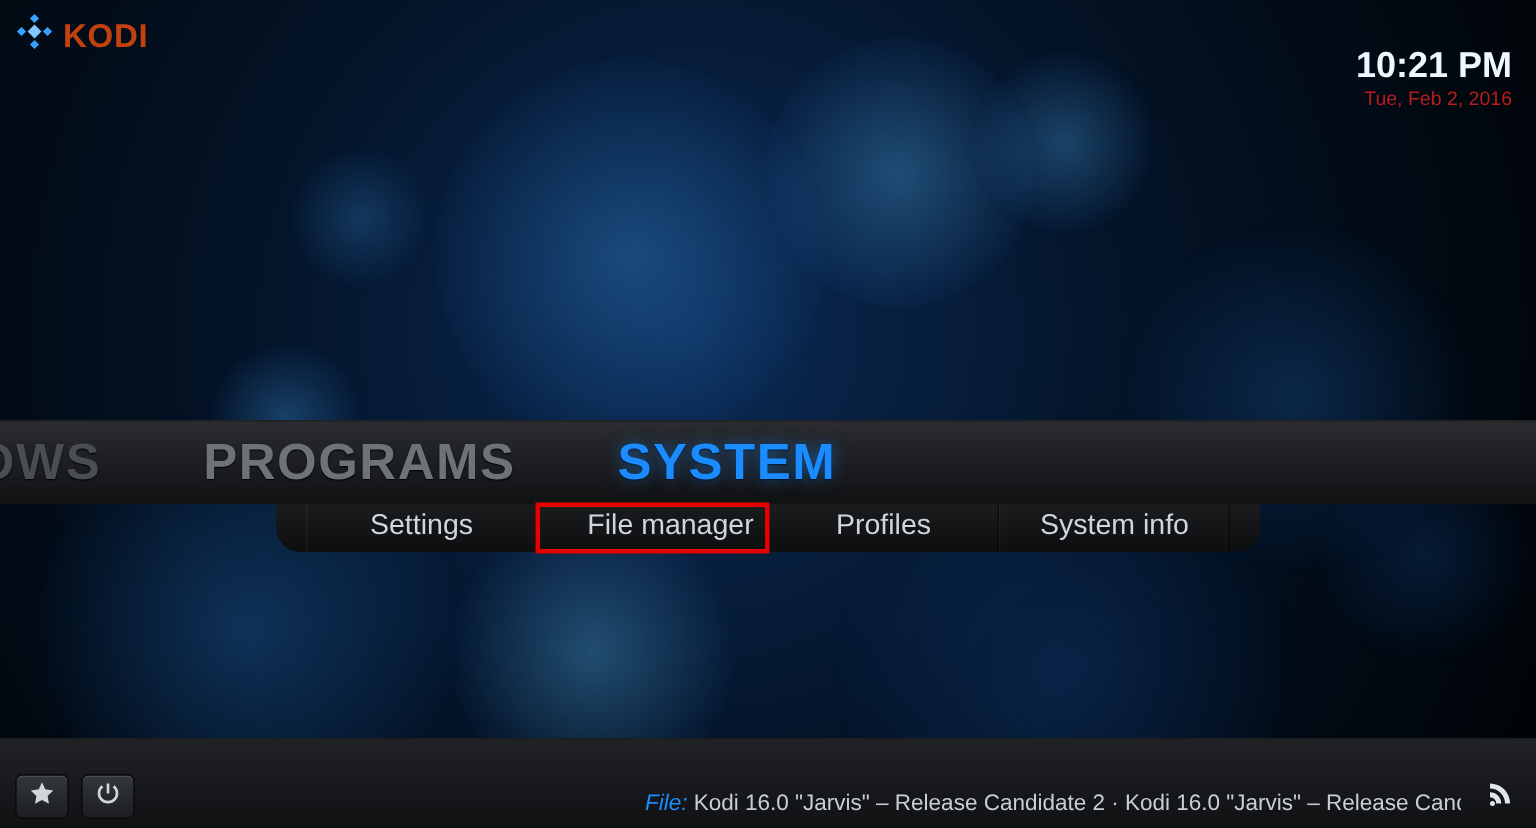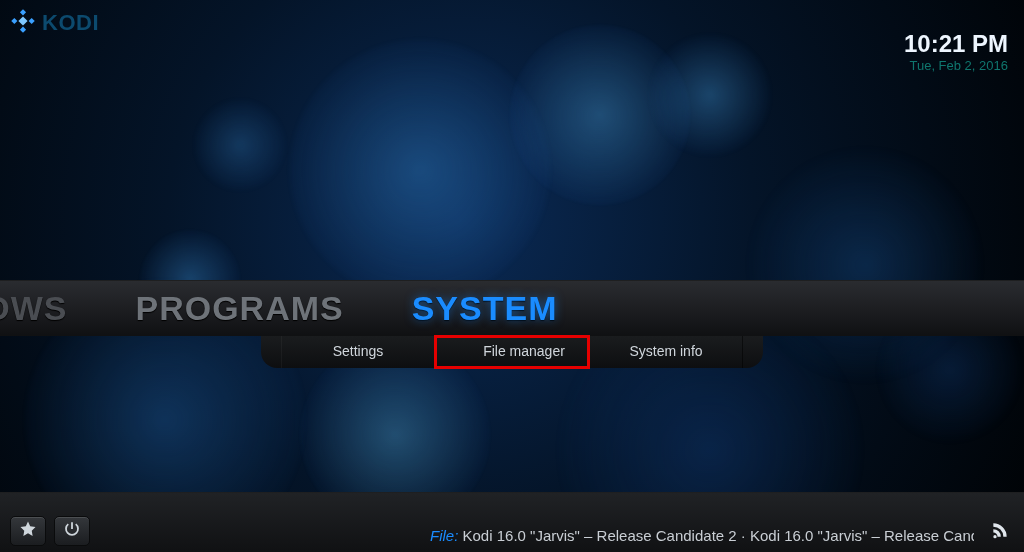--- a/index.html
+++ b/index.html
@@ -15,28 +15,28 @@
   .b3  { width:120px; height:120px; left:650px; top:35px;  background: radial-gradient(circle, rgba(80,180,255,0.30),rgba(20,70,150,0.04) 70%); filter: blur(2px);}
   .b4  { width:280px; height:280px; left:25px;  top:280px; background: radial-gradient(circle, rgba(50,150,255,0.25),rgba(20,70,150,0.03) 70%); filter: blur(2px);}
   .b5  { width:100px; height:100px; left:140px; top:230px; background: radial-gradient(circle, rgba(70,170,255,0.30),rgba(20,70,150,0.04) 70%); filter: blur(1px);}
   .b6  { width:190px; height:190px; left:300px; top:340px; background: radial-gradient(circle, rgba(100,200,255,0.30),rgba(20,70,150,0.04) 70%); filter: blur(1px);}
   .b7  { width:230px; height:230px; left:750px; top:150px; background: radial-gradient(circle, rgba(40,130,230,0.22),rgba(10,40,90,0.03) 70%); filter: blur(3px);}
   .b8  { width:90px;  height:90px;  left:195px; top:100px; background: radial-gradient(circle, rgba(70,170,255,0.22),rgba(20,70,150,0.04) 70%); filter: blur(2px);}
   .b9  { width:300px; height:300px; left:560px; top:300px; background: radial-gradient(circle, rgba(30,100,200,0.22),rgba(10,40,90,0.03) 70%); filter: blur(3px);}
   .b10 { width:140px; height:140px; left:880px; top:300px; background: radial-gradient(circle, rgba(30,100,200,0.20),rgba(10,40,90,0.03) 70%); filter: blur(3px);}
 
   
-  .logo { position: absolute; top: 8px; left: 10px; display: flex; align-items: center; gap: 6px; color:#0c4a6e; }
+  .logo { position: absolute; top: 8px; left: 10px; display: flex; align-items: center; gap: 6px; color:#c2410c; }
   .logo-text { font-weight: bold; font-size: 22px; letter-spacing: 0.5px; }
   .logo svg { width:26px; height:26px; }
 
   
   .clock { position:absolute; top:6px; right:16px; text-align:right; color:#eef6ff;margin-top:24px; }
   .clock-time { font-size:24px; font-weight:bold; }
-  .clock-date { font-size:13px; color:#0f766e; }
+  .clock-date { font-size:13px; color:#b91c1c; }
 
   
   .menu-band {
     position:absolute; left:0; right:0; top:280px; height:56px;
     background: linear-gradient(#2a2c30 0%, #101113 100%);
     border-top:1px solid rgba(255,255,255,0.06);
     border-bottom:1px solid rgba(0,0,0,0.6);
     display:flex; align-items:center;
   }
   .menu-item {
@@ -46,21 +46,21 @@
   }
   .menu-item.cut { color:#4a4d52; }
   .menu-item.selected { color:#1a8cff; text-shadow:0 0 10px rgba(26,140,255,0.5), 0 1px 1px #000; }
 
   
   .submenu {
     position:absolute; top:336px; left:50%; transform:translateX(-50%);
     display:flex; height:32px;
   }
   .sub-item {
-    width:154px; text-align:center; color:#d0d6dc; font-size:14px;
+    width:154px; text-align:center; color:#d0d6dc; font-size:19px;
     line-height:30px; cursor:pointer;
     background: linear-gradient(#1a1c1e,#0d0e10);
     border-left:1px solid rgba(255,255,255,0.04);
     border-right:1px solid rgba(0,0,0,0.5);
   }
   .submenu::before, .submenu::after {
     content:""; width:20px; background:linear-gradient(#1a1c1e,#0d0e10);
   }
   .submenu::before { border-radius:0 0 0 16px; }
   .submenu::after  { border-radius:0 0 16px 0; }
@@ -125,20 +125,21 @@
 
 <div class="menu-band">
   <div class="menu-item cut" style="margin-left:-100px">SHOWS</div>
   <div class="menu-item">PROGRAMS</div>
   <div class="menu-item selected">SYSTEM</div>
 </div>
 
 <div class="submenu">
   <div class="sub-item">Settings</div>
   <div class="sub-item highlight">File manager</div>
+  <div class="sub-item">Profiles</div>
   <div class="sub-item">System info</div>
 </div>
 
 <div class="bottom-bar">
   <div class="bb-buttons">
     <div class="bb-btn">
       <span>
         <svg width="18" height="18" viewBox="0 0 24 24">
             <path fill="currentColor" d="M12 2l2.9 6.3L22 9.3l-5 4.9 1.2 7L12 17.8 5.8 21.2 7 14.2 2 9.3l7.1-1z"></path>
           </svg>

